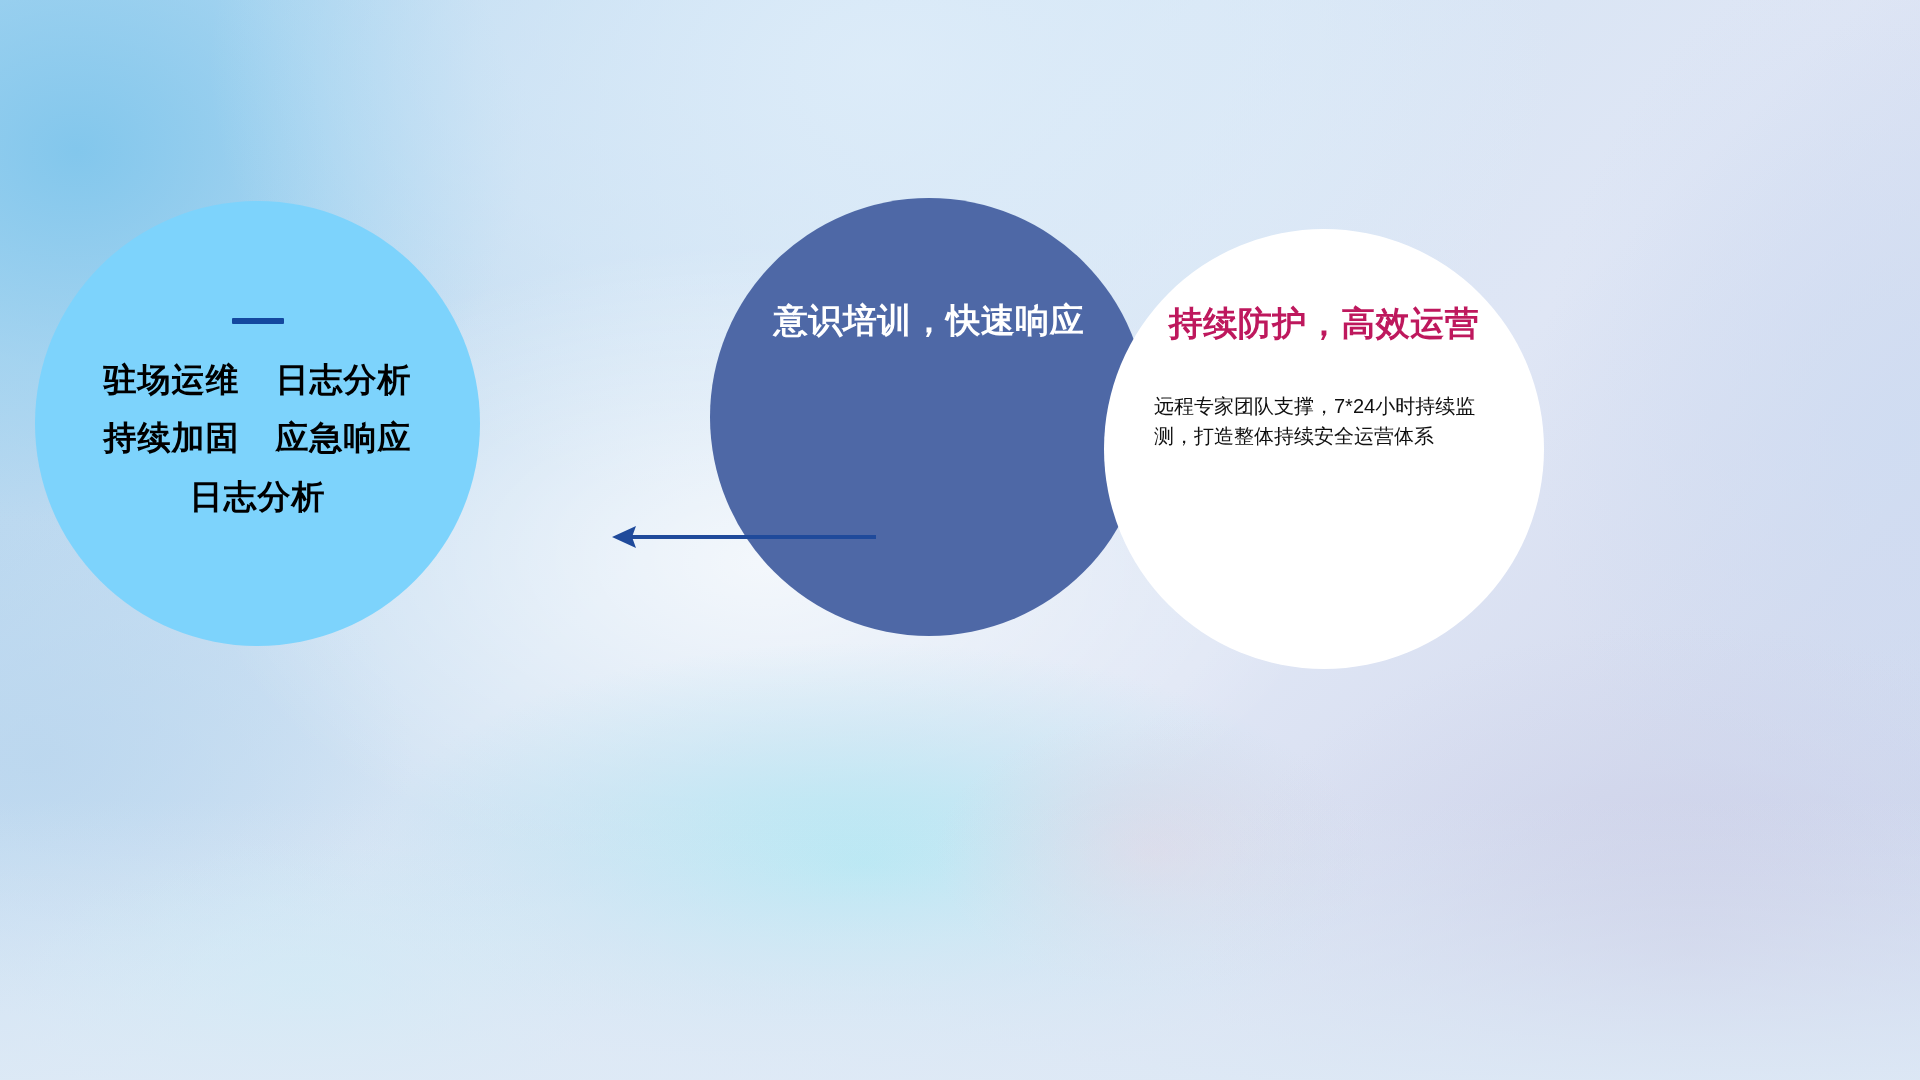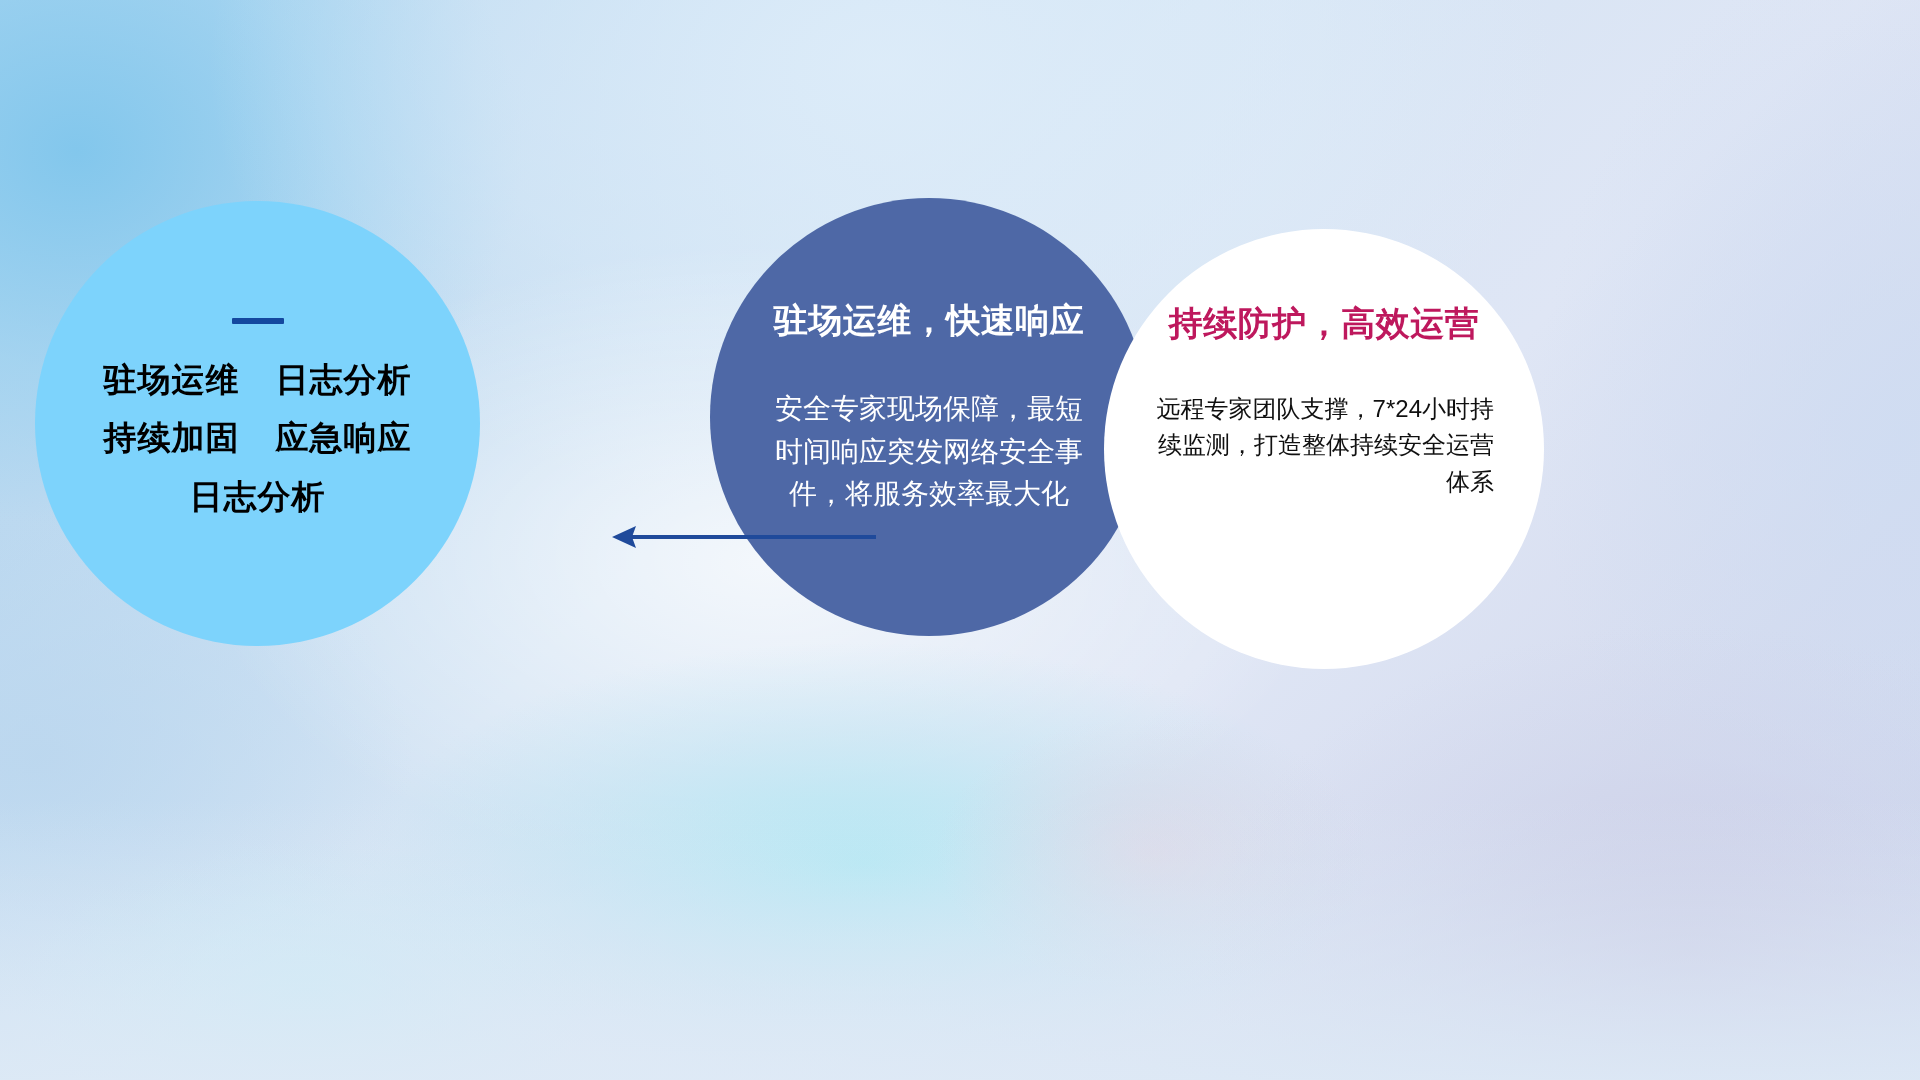--- a/index.html
+++ b/index.html
@@ -150,25 +150,25 @@
     margin-top: 72px;
     font-size: 34px;
     font-weight: 700;
     color: #be185d;
     letter-spacing: 0.5px;
     white-space: nowrap;
   }
   #continuous-body {
     margin-top: 44px;
     width: 340px;
-    font-size: 24px;
+    font-size: 20px;
     font-weight: 400;
     color: #101010;
     line-height: 1.52;
-    text-align: right;
+    text-align: left;
   }
 
   
   #flow-arrow {
     position: absolute;
     left: 608px;
     top: 515px;
     width: 270px;
     height: 44px;
     z-index: 6;
@@ -202,22 +202,21 @@
         <span class="service-tag">持续加固</span>
         <span class="service-tag">应急响应</span>
       </div>
       <div class="service-row">
         <span class="service-tag">日志分析</span>
       </div>
     </div>
   </div>
 
   <div class="circle" id="circle-onsite">
-    <div id="onsite-heading">驻场运维，快速响应</div>
-    <div id="onsite-body">安全专家现场保障，最短时间响应突发网络安全事件，将服务效率最大化</div>
+    <div id="onsite-heading">意识培训，快速响应</div>
   </div>
 
   <div class="circle" id="circle-continuous">
     <div id="continuous-heading">持续防护，高效运营</div>
     <div id="continuous-body">远程专家团队支撑，7*24小时持续监测，打造整体持续安全运营体系</div>
   </div>
 
   <svg id="flow-arrow" viewBox="0 0 270 44">
     <line x1="268" y1="22" x2="22" y2="22" stroke="#1f4a9b" stroke-width="4"></line>
     <polygon points="4,22 28,11 24,22 28,33" fill="#1f4a9b"></polygon>

